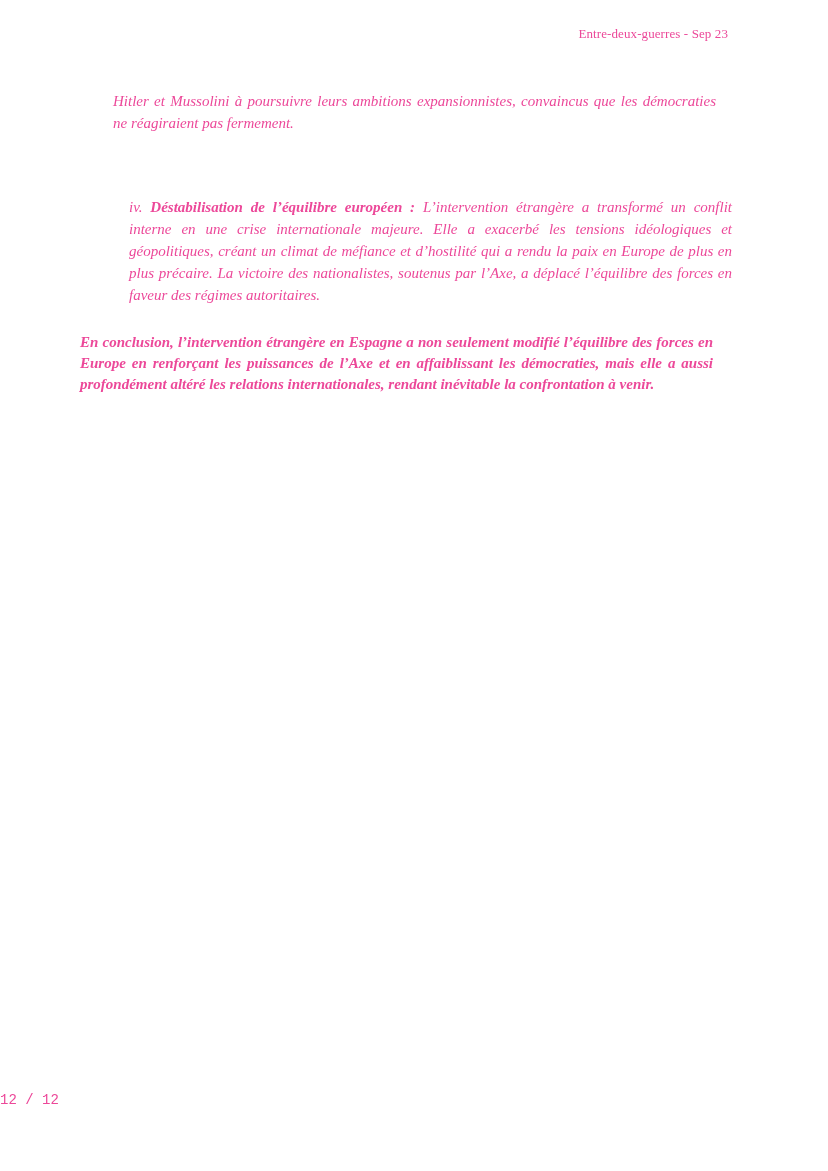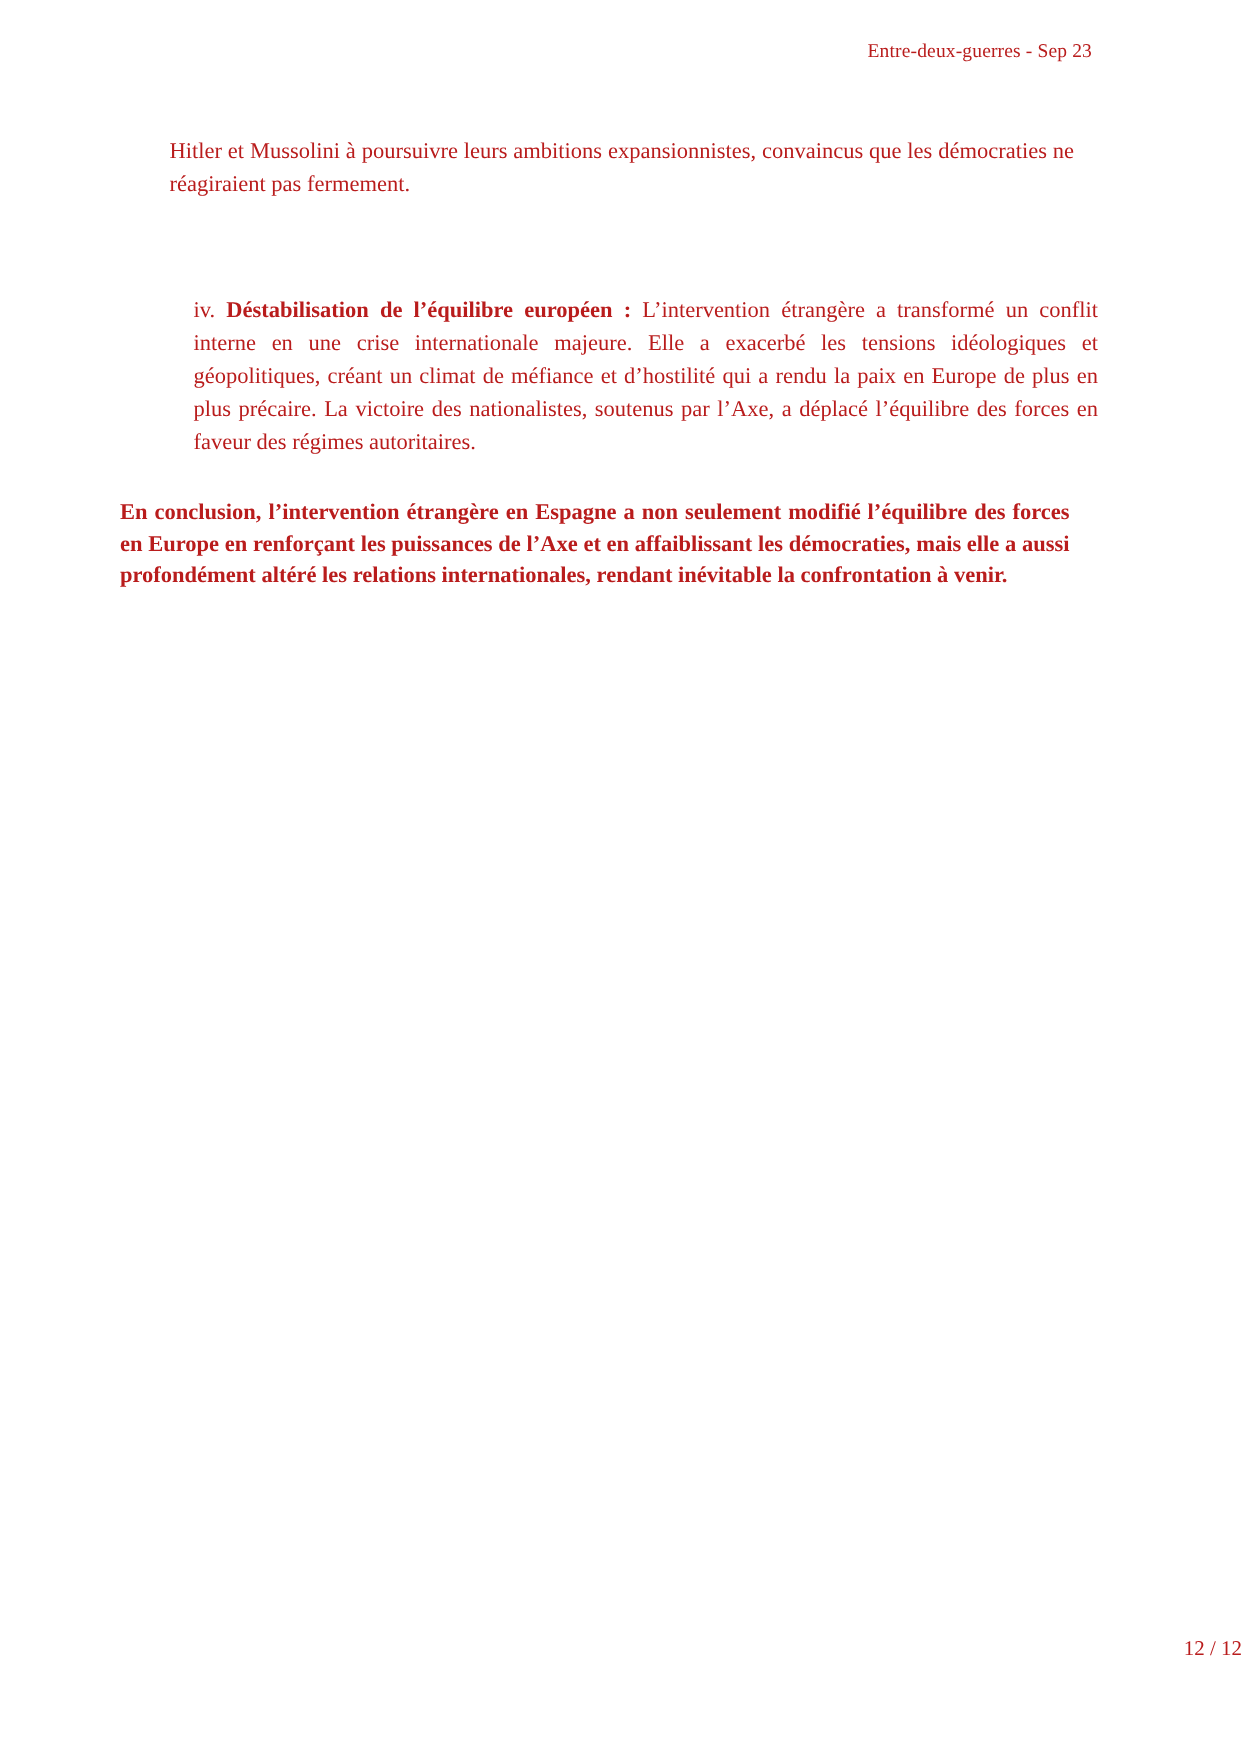--- a/index.html
+++ b/index.html
@@ -6,38 +6,39 @@
     margin: 0;
     padding: 0;
     background: #ffffff;
   }
   .page {
     position: relative;
     width: 828px;
     height: 1171px;
     background: #ffffff;
     font-family: "Liberation Serif", "DejaVu Serif", serif;
-    color: #b91c1c;
+    color: #ec4899;
     overflow: hidden;
   }
   .running-header {
     position: absolute;
     top: 26px;
     right: 100px;
     font-size: 13px;
     letter-spacing: 0.1px;
     white-space: nowrap;
   }
   .para {
     position: absolute;
     margin: 0;
     font-size: 15px;
     line-height: 22px;
     text-align: justify;
     hyphens: auto;
+    font-style: italic;
     -webkit-hyphens: auto;
   }
   .para-continuation {
     top: 90px;
     left: 113px;
     width: 603px;
   }
   .para-item {
     top: 196px;
     left: 129px;
@@ -51,22 +52,23 @@
     left: 80px;
     width: 633px;
     font-weight: bold;
     line-height: 21px;
   }
   .page-footer {
     position: absolute;
     top: 1092px;
     left: 0;
     width: 100%;
-    text-align: right;
+    text-align: left;
     font-size: 14px;
+    font-family: Liberation Mono, monospace;
   }
 </style>
 </head>
 <body>
 
 <div class="page">
 
   <div class="running-header">Entre-deux-guerres - Sep 23</div>
 
   <p class="para para-continuation">Hitler et Mussolini à poursuivre leurs ambitions expansionnistes, convaincus que les démocraties ne réagiraient pas fermement.</p>

